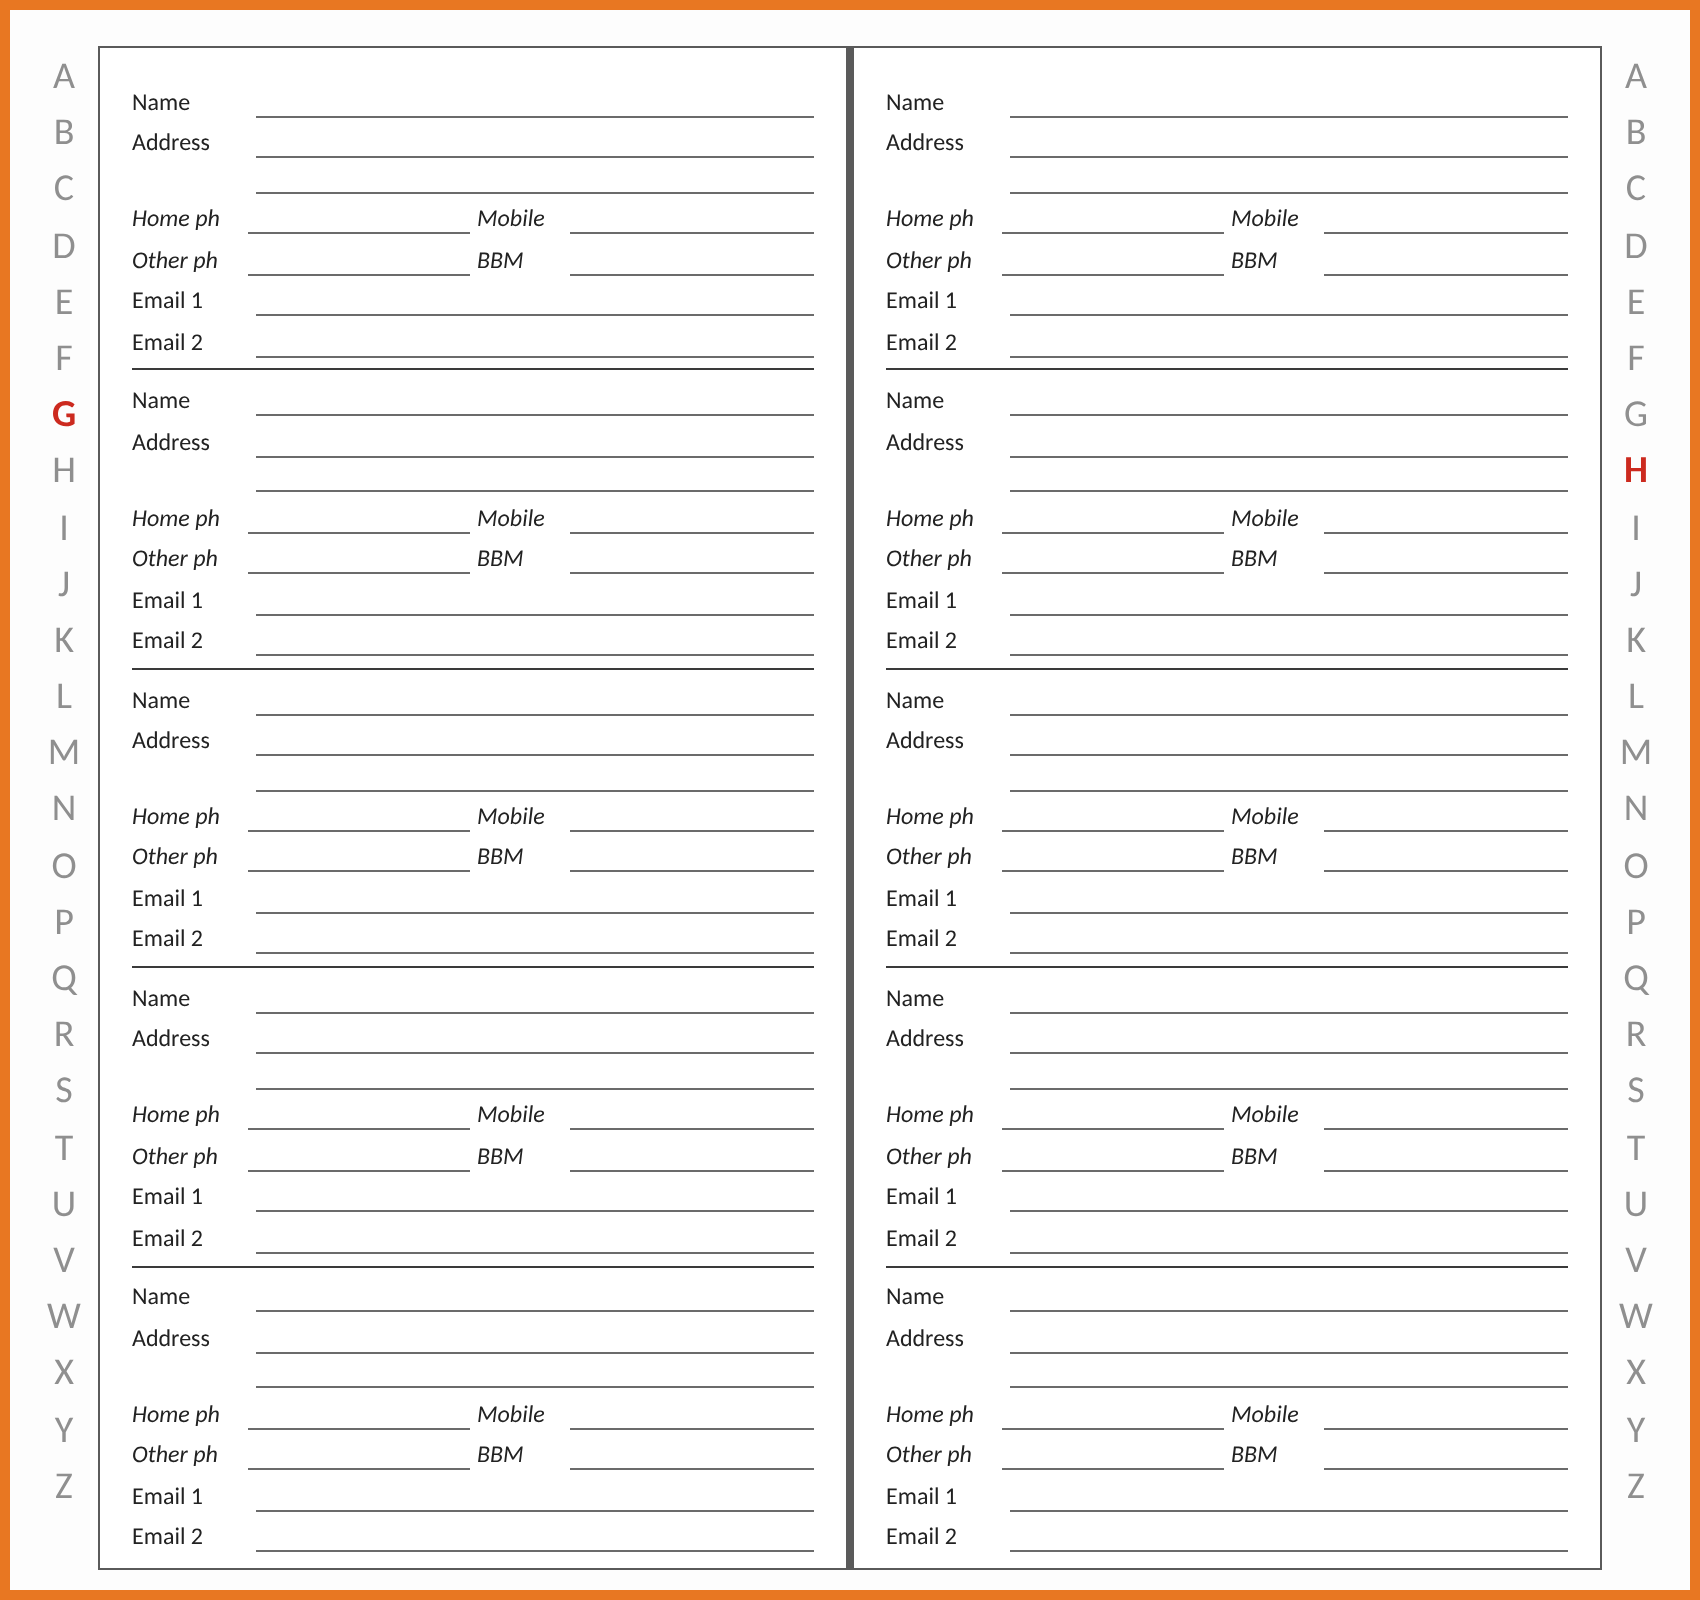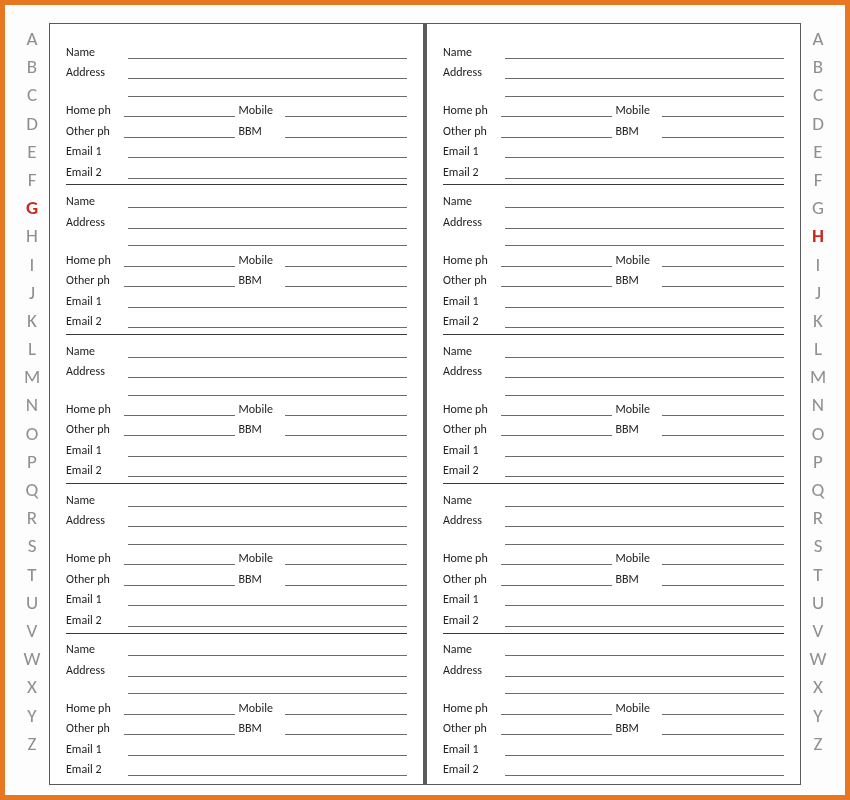--- a/index.html
+++ b/index.html
@@ -89,21 +89,21 @@
     display: flex;
     align-items: flex-end;
     font-size: 12px;
     height: 17px;
   }
   .split .half {
     display: flex;
     align-items: flex-end;
     flex: 1;
   }
-  .split .half .lbl { flex: 0 0 56px; }
+  .split .half .lbl { flex: 0 0 56px; font-style: italic; }
   .split .half + .half { margin-left: 4px; }
   .split .half + .half .lbl { flex: 0 0 44px; }
 </style>
 </head>
 <body>
 
 <div class="frame">
 
   <div class="gutter" id="gutter-left">
       <div class="letter">A</div>

